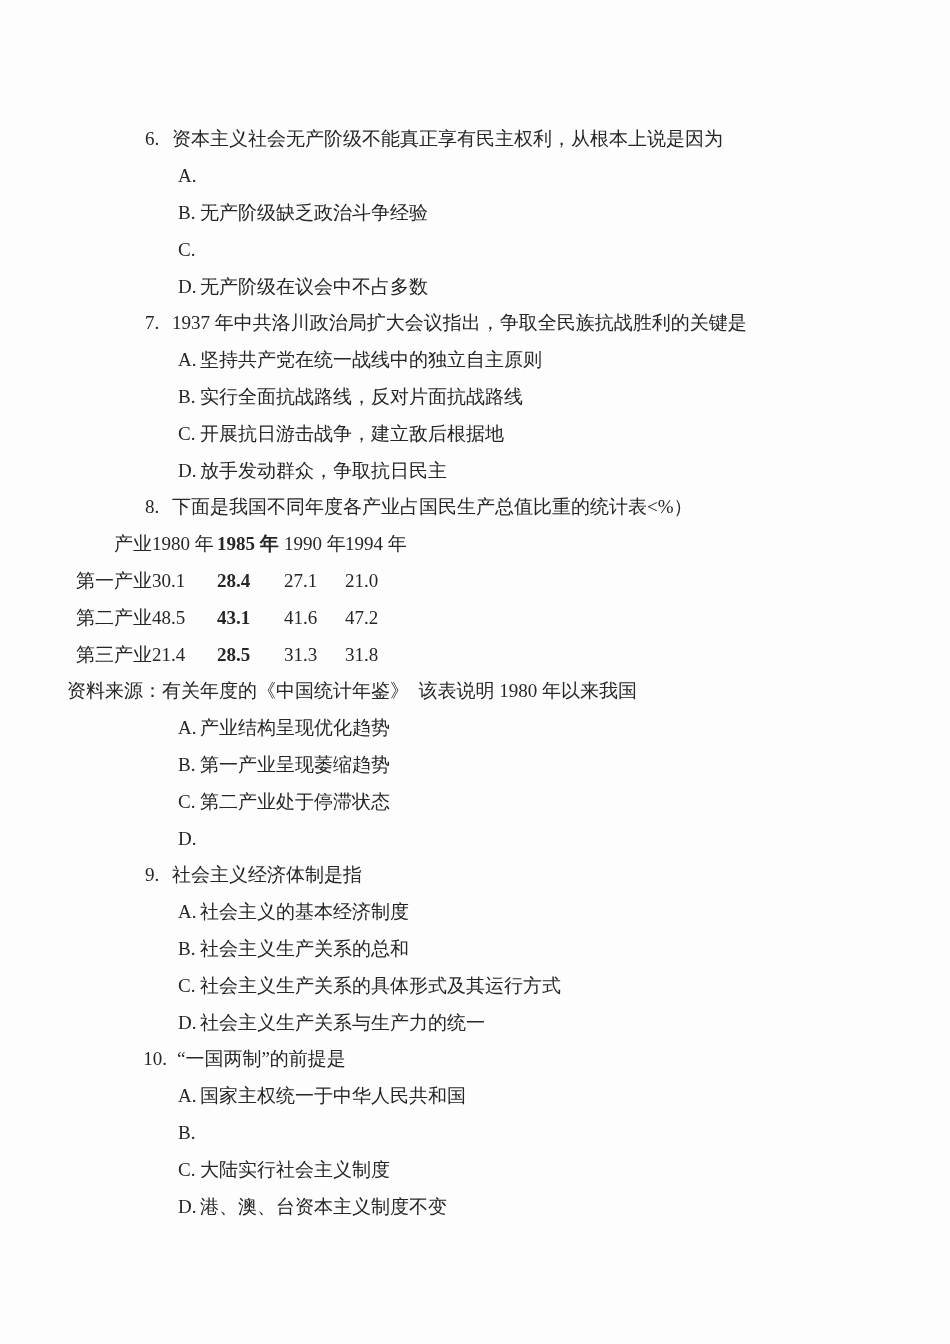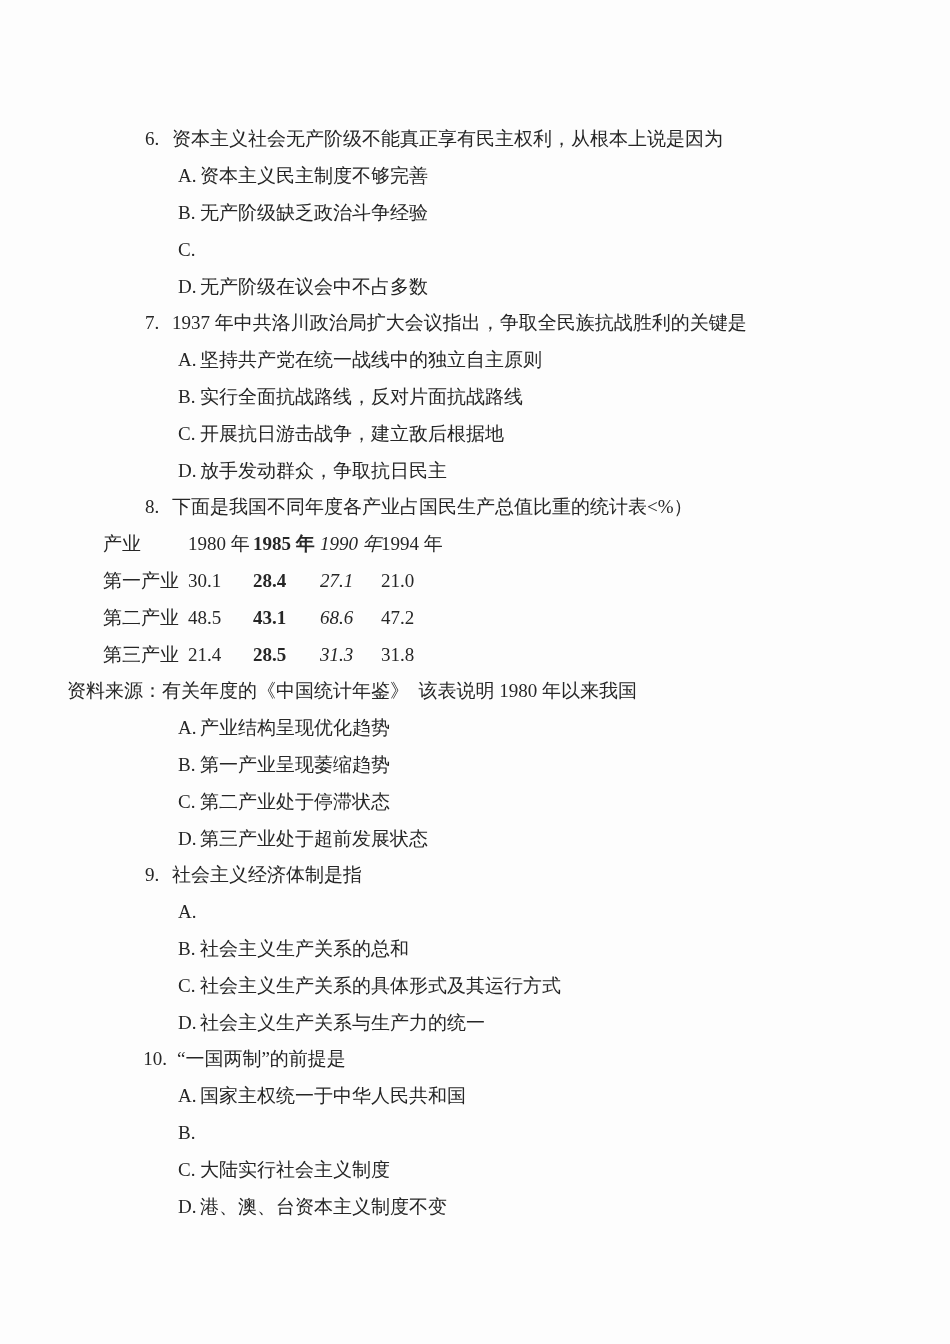--- a/index.html
+++ b/index.html
@@ -39,40 +39,39 @@
     text-align: center;
   }
   
   .letter {
     display: inline-block;
     margin-left: 178px;
     width: 22px;
     flex: 0 0 auto;
   }
   
-  .tl  { display: inline-block; margin-left: 103px; width: 85px; flex: 0 0 auto; }
+  .tl  { display: inline-block; margin-left: 67px; width: 85px; flex: 0 0 auto; text-align: right; }
   .tc1 { display: inline-block; width: 65px; flex: 0 0 auto; }
   .tc2 { display: inline-block; width: 67px; flex: 0 0 auto; font-weight: bold; }
-  .tc3 { display: inline-block; width: 61px; flex: 0 0 auto; font-style: italic; }
+  .tc3 { display: inline-block; width: 61px; flex: 0 0 auto; }
   .tc4 { display: inline-block; flex: 0 0 auto; }
   
   .src { display: inline-block; margin-left: 67px; }
 </style>
 </head>
 <body>
 
 <div class="page">
 
   <div class="line">
     <span class="qnum">6.</span>
     <span class="txt">资本主义社会无产阶级不能真正享有民主权利，从根本上说是因为</span>
   </div>
   <div class="line">
     <span class="letter">A.</span>
-    <span class="txt">资本主义民主制度不够完善</span>
   </div>
   <div class="line">
     <span class="letter">B.</span>
     <span class="txt">无产阶级缺乏政治斗争经验</span>
   </div>
   <div class="line">
     <span class="letter">C.</span>
   </div>
   <div class="line">
     <span class="letter">D.</span>
@@ -116,21 +115,21 @@
     <span class="tl">第一产业</span>
     <span class="tc1">30.1</span>
     <span class="tc2">28.4</span>
     <span class="tc3">27.1</span>
     <span class="tc4">21.0</span>
   </div>
   <div class="line">
     <span class="tl">第二产业</span>
     <span class="tc1">48.5</span>
     <span class="tc2">43.1</span>
-    <span class="tc3">68.6</span>
+    <span class="tc3">41.6</span>
     <span class="tc4">47.2</span>
   </div>
   <div class="line">
     <span class="tl">第三产业</span>
     <span class="tc1">21.4</span>
     <span class="tc2">28.5</span>
     <span class="tc3">31.3</span>
     <span class="tc4">31.8</span>
   </div>
   <div class="line">
@@ -144,29 +143,29 @@
   <div class="line">
     <span class="letter">B.</span>
     <span class="txt">第一产业呈现萎缩趋势</span>
   </div>
   <div class="line">
     <span class="letter">C.</span>
     <span class="txt">第二产业处于停滞状态</span>
   </div>
   <div class="line">
     <span class="letter">D.</span>
-    <span class="txt">第三产业处于超前发展状态</span>
   </div>
 
   <div class="line">
     <span class="qnum">9.</span>
     <span class="txt">社会主义经济体制是指</span>
   </div>
   <div class="line">
     <span class="letter">A.</span>
+    <span class="txt">社会主义的基本经济制度</span>
   </div>
   <div class="line">
     <span class="letter">B.</span>
     <span class="txt">社会主义生产关系的总和</span>
   </div>
   <div class="line">
     <span class="letter">C.</span>
     <span class="txt">社会主义生产关系的具体形式及其运行方式</span>
   </div>
   <div class="line">

